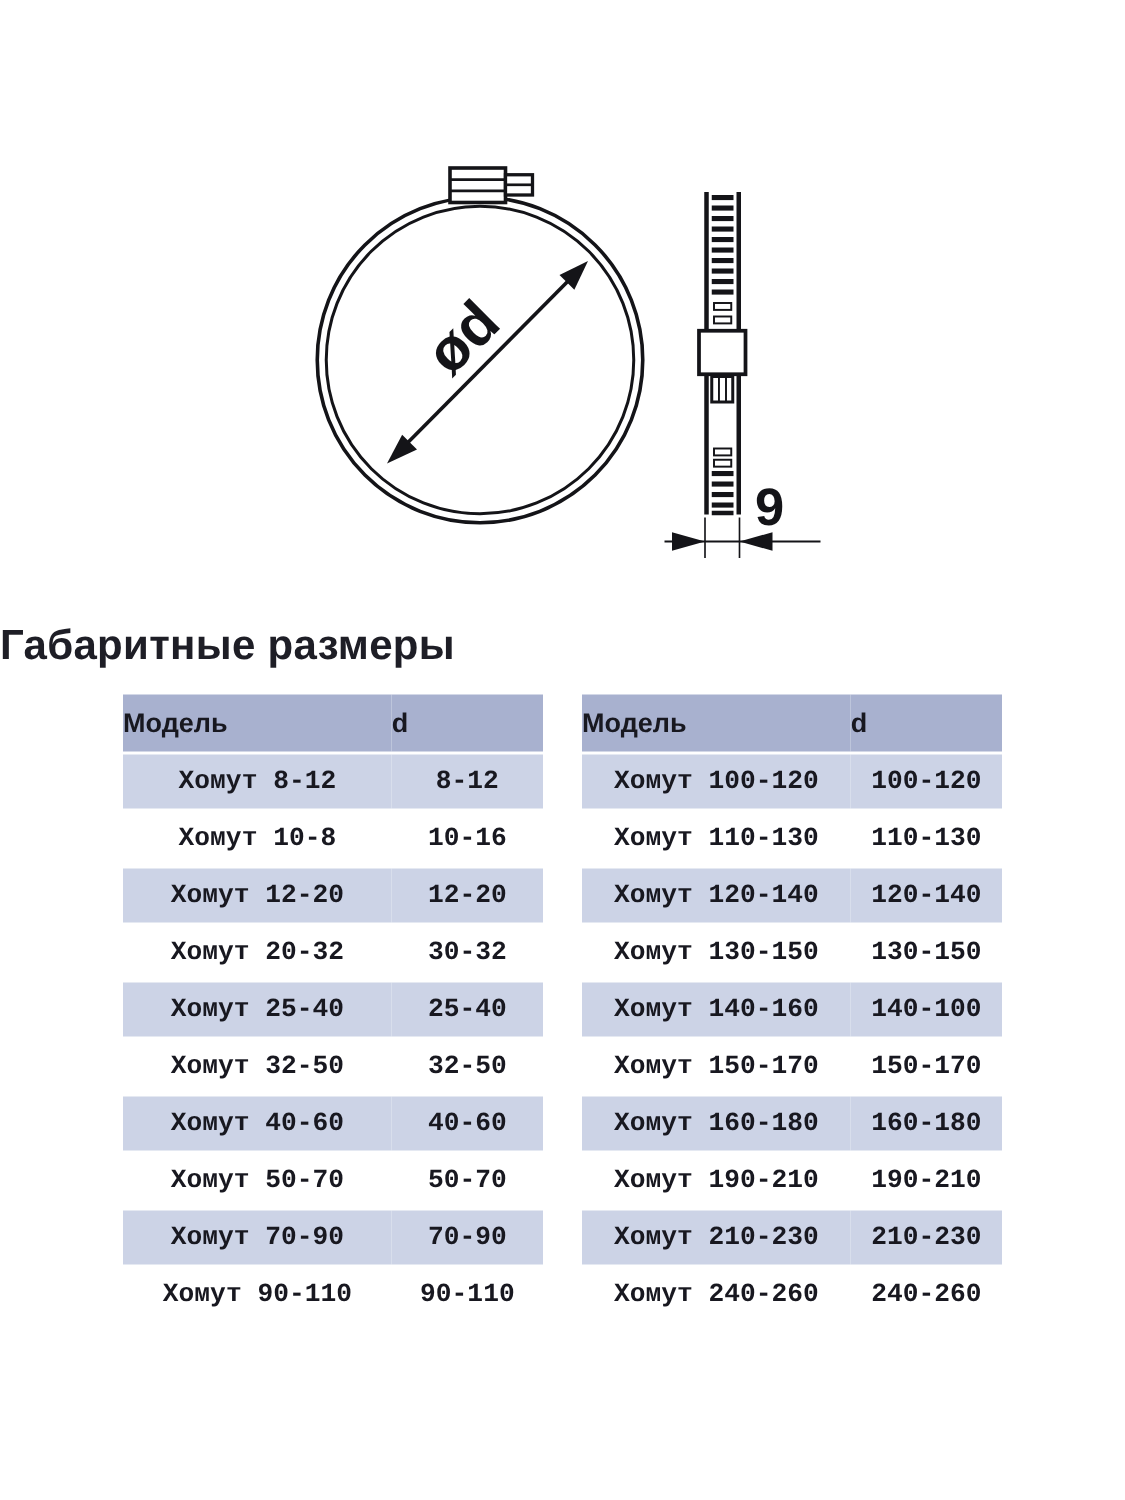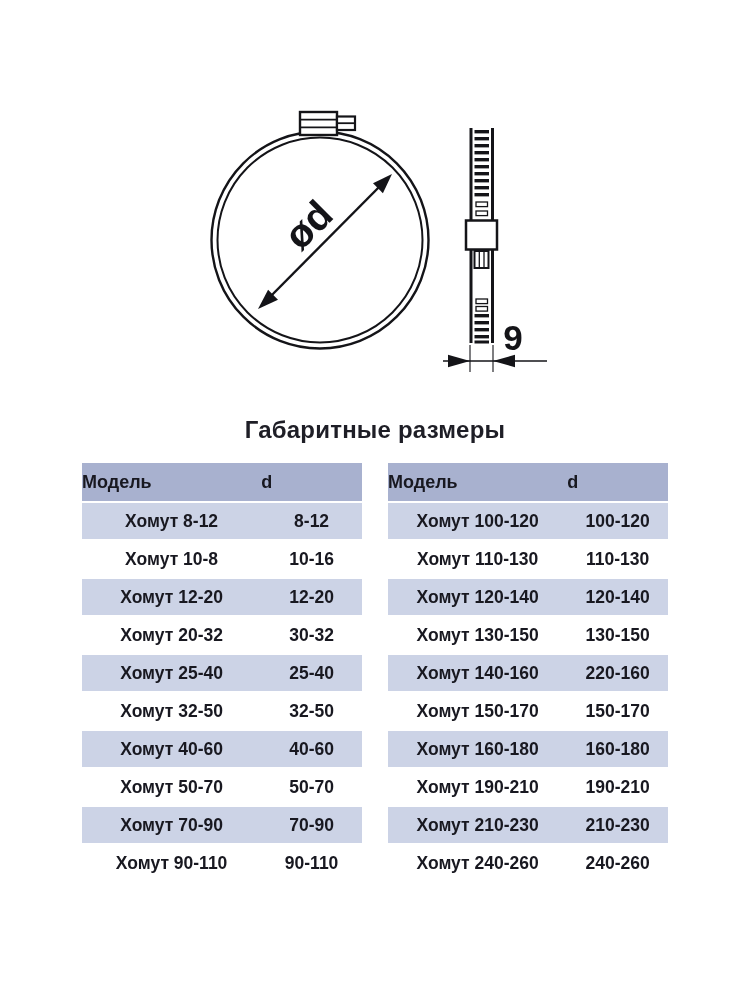--- a/index.html
+++ b/index.html
@@ -8,40 +8,40 @@
     --text:#181820;
     --line:#141418;
   }
   *{box-sizing:border-box;margin:0;padding:0;}
   html,body{background:#fff;}
   body{font-family:"Liberation Sans","DejaVu Sans",sans-serif;color:var(--text);}
   .page{position:relative;width:750px;height:1000px;background:#ffffff;overflow:hidden;}
   .diagram-svg{position:absolute;left:0;top:0;}
   .page-title{
     position:absolute;top:415px;left:0;width:750px;height:30px;
-    text-align:center;font-size:24px;font-weight:bold;color:#1e1e26;
+    font-size:28px;font-weight:bold;color:#1e1e26;
     letter-spacing:0.2px;line-height:30px;
   }
   .size-table{
     position:absolute;top:461px;
     border-collapse:separate;border-spacing:0 2px;
     width:280px;table-layout:fixed;
   }
   .size-table.left{left:82px;}
   .size-table.right{left:388px;}
   .size-table col.model-col{width:64%;}
   .size-table col.d-col{width:36%;}
   .size-table th{
     background:var(--header-bg);height:38px;
     font-size:18px;font-weight:bold;text-align:left;vertical-align:middle;
     padding:0;color:var(--text);
   }
   .size-table td{
     height:36px;font-size:17.5px;font-weight:bold;text-align:center;
-    vertical-align:middle;padding:0;color:var(--text);background:#ffffff;
+    vertical-align:middle;padding:0;color:var(--text);background:#ffffff;font-family:Liberation Mono, monospace;
   }
   .size-table tbody tr:nth-child(odd) td{background:var(--row-alt-bg);}
   svg text{font-family:"Liberation Sans","DejaVu Sans",sans-serif;}
 </style>
 </head>
 <body>
 
 <div class="page">
 
   <svg class="diagram-svg" width="750" height="410" viewBox="0 0 750 410">
@@ -196,21 +196,21 @@
         <tr>
           <td>Хомут 120-140</td>
           <td>120-140</td>
         </tr>
         <tr>
           <td>Хомут 130-150</td>
           <td>130-150</td>
         </tr>
         <tr>
           <td>Хомут 140-160</td>
-          <td>220-160</td>
+          <td>140-100</td>
         </tr>
         <tr>
           <td>Хомут 150-170</td>
           <td>150-170</td>
         </tr>
         <tr>
           <td>Хомут 160-180</td>
           <td>160-180</td>
         </tr>
         <tr>

